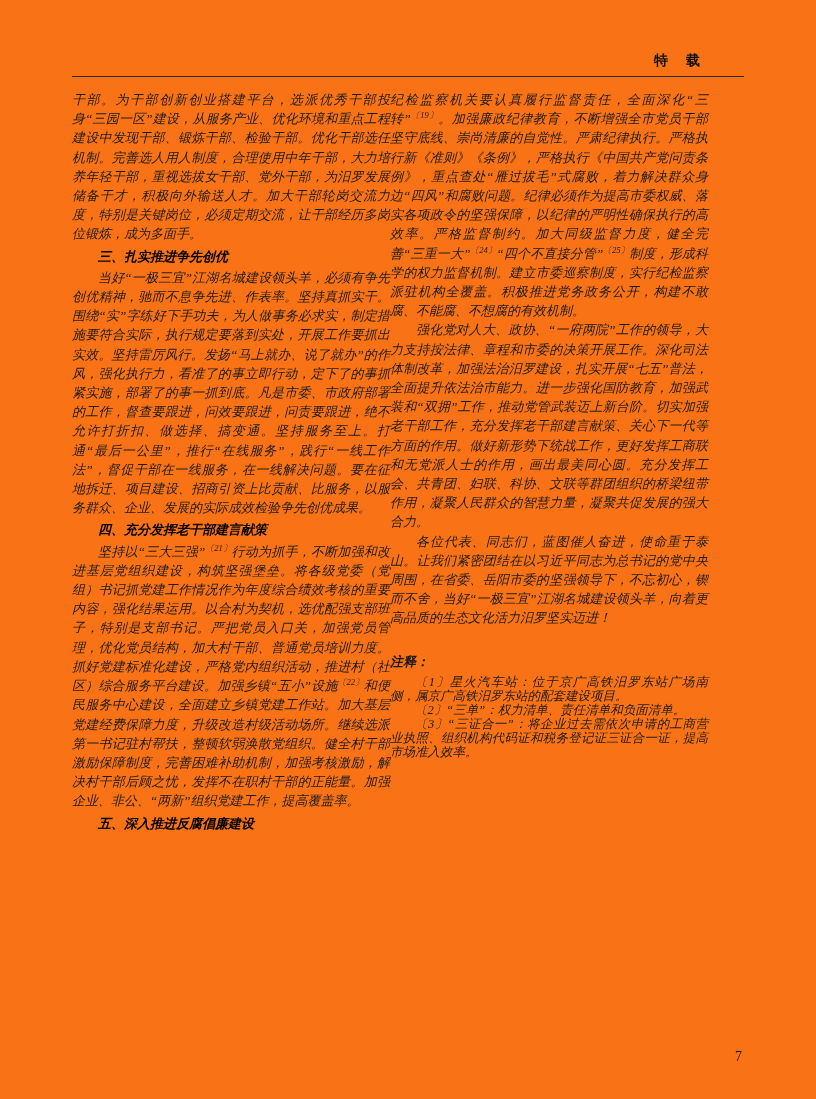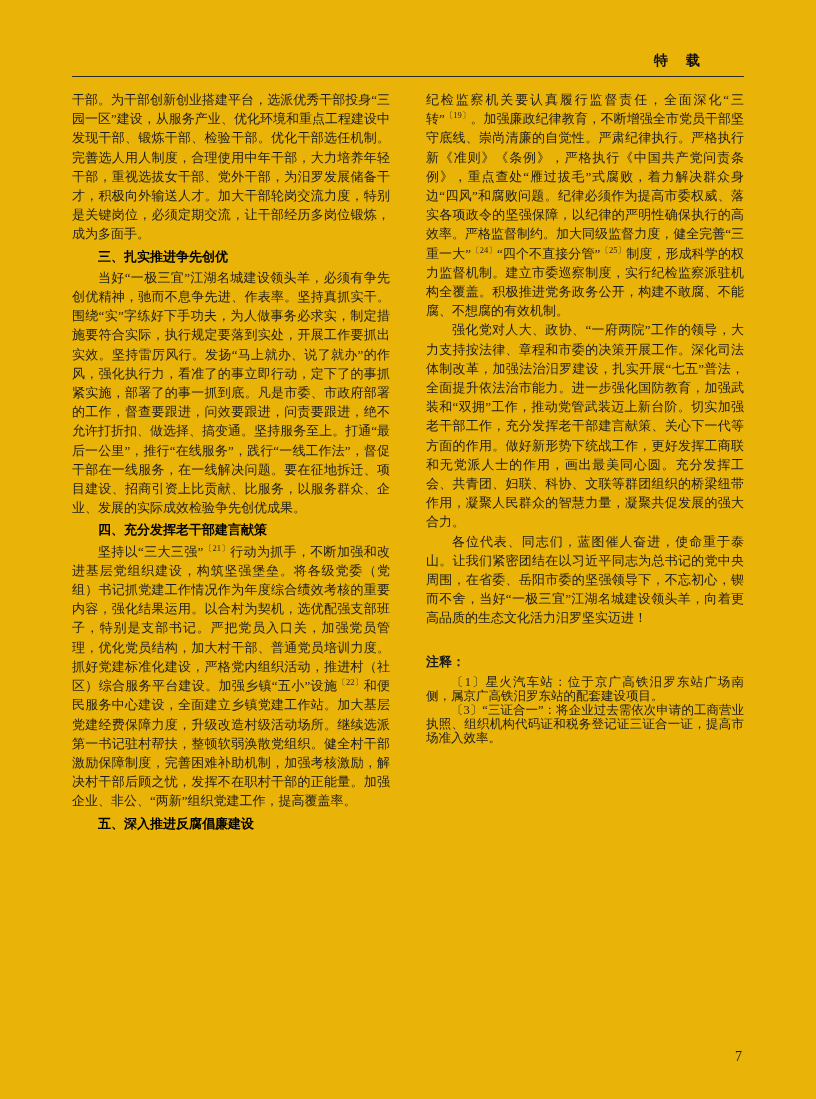--- a/index.html
+++ b/index.html
@@ -1,21 +1,21 @@
 <!DOCTYPE html>
 <html><head>
 <meta charset="utf-8">
 <style>
   html, body { margin: 0; padding: 0; background: #e8e8e8; }
   .page {
     position: relative;
     width: 816px;
     height: 1099px;
     margin: 0 auto;
-    background: #eab308;
+    background: #f97316;
     font-family: "Liberation Serif", "DejaVu Serif", serif;
     color: #1c1c1c;
     overflow: hidden;
   }
   .page-header {
     position: absolute;
     top: 52px;
     left: 72px;
     right: 72px;
   }
@@ -31,21 +31,21 @@
     margin-top: 6px;
     border-bottom: 1.2px solid #2a2a2a;
     height: 0;
   }
   .content {
     position: absolute;
     top: 90px;
     left: 72px;
     width: 672px;
     display: flex;
-    gap: 36px;
+    font-style: italic;
   }
   .column {
     width: 318px;
     font-size: 13px;
     line-height: 19.2px;
     text-align: justify;
   }
   .block { text-indent: 2em; margin: 0; }
   .block.no-indent { text-indent: 0; }
   .block.h {
@@ -94,19 +94,20 @@
         <div class="block h">四、充分发挥老干部建言献策</div>
         <div class="block p">坚持以“三大三强”<sup class="ref">〔21〕</sup>行动为抓手，不断加强和改进基层党组织建设，构筑坚强堡垒。将各级党委（党组）书记抓党建工作情况作为年度综合绩效考核的重要内容，强化结果运用。以合村为契机，选优配强支部班子，特别是支部书记。严把党员入口关，加强党员管理，优化党员结构，加大村干部、普通党员培训力度。抓好党建标准化建设，严格党内组织活动，推进村（社区）综合服务平台建设。加强乡镇“五小”设施<sup class="ref">〔22〕</sup>和便民服务中心建设，全面建立乡镇党建工作站。加大基层党建经费保障力度，升级改造村级活动场所。继续选派第一书记驻村帮扶，整顿软弱涣散党组织。健全村干部激励保障制度，完善困难补助机制，加强考核激励，解决村干部后顾之忧，发挥不在职村干部的正能量。加强企业、非公、“两新”组织党建工作，提高覆盖率。</div>
         <div class="block h">五、深入推进反腐倡廉建设</div>
       </div>
     <div class="column">
         <div class="block p no-indent">纪检监察机关要认真履行监督责任，全面深化“三转”<sup class="ref">〔19〕</sup>。加强廉政纪律教育，不断增强全市党员干部坚守底线、崇尚清廉的自觉性。严肃纪律执行。严格执行新《准则》《条例》，严格执行《中国共产党问责条例》，重点查处“雁过拔毛”式腐败，着力解决群众身边“四风”和腐败问题。纪律必须作为提高市委权威、落实各项政令的坚强保障，以纪律的严明性确保执行的高效率。严格监督制约。加大同级监督力度，健全完善“三重一大”<sup class="ref">〔24〕</sup>“四个不直接分管”<sup class="ref">〔25〕</sup>制度，形成科学的权力监督机制。建立市委巡察制度，实行纪检监察派驻机构全覆盖。积极推进党务政务公开，构建不敢腐、不能腐、不想腐的有效机制。</div>
         <div class="block p">强化党对人大、政协、“一府两院”工作的领导，大力支持按法律、章程和市委的决策开展工作。深化司法体制改革，加强法治汨罗建设，扎实开展“七五”普法，全面提升依法治市能力。进一步强化国防教育，加强武装和“双拥”工作，推动党管武装迈上新台阶。切实加强老干部工作，充分发挥老干部建言献策、关心下一代等方面的作用。做好新形势下统战工作，更好发挥工商联和无党派人士的作用，画出最美同心圆。充分发挥工会、共青团、妇联、科协、文联等群团组织的桥梁纽带作用，凝聚人民群众的智慧力量，凝聚共促发展的强大合力。</div>
         <div class="block p">各位代表、同志们，蓝图催人奋进，使命重于泰山。让我们紧密团结在以习近平同志为总书记的党中央周围，在省委、岳阳市委的坚强领导下，不忘初心，锲而不舍，当好“一极三宜”江湖名城建设领头羊，向着更高品质的生态文化活力汨罗坚实迈进！</div>
         <div class="block notes-title no-indent">注释：</div>
         <div class="block note">〔1〕星火汽车站：位于京广高铁汨罗东站广场南侧，属京广高铁汨罗东站的配套建设项目。</div>
+        <div class="block note">〔2〕“三单”：权力清单、责任清单和负面清单。</div>
         <div class="block note">〔3〕“三证合一”：将企业过去需依次申请的工商营业执照、组织机构代码证和税务登记证三证合一证，提高市场准入效率。</div>
       </div>
   </div>
 
   <div class="page-number">7</div>
 
 </div>
 
 </body></html>

